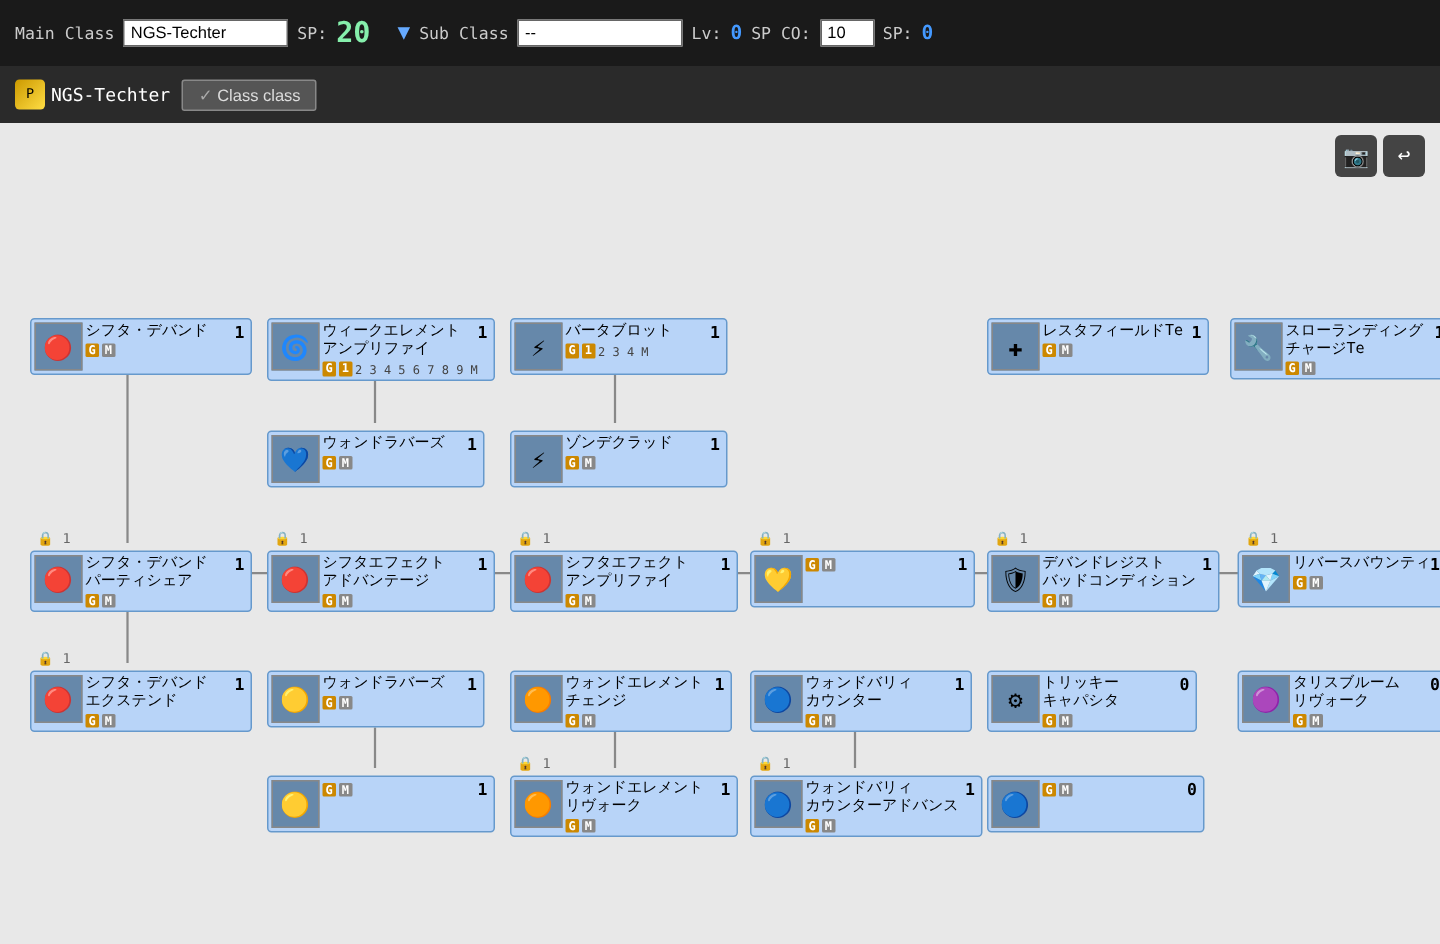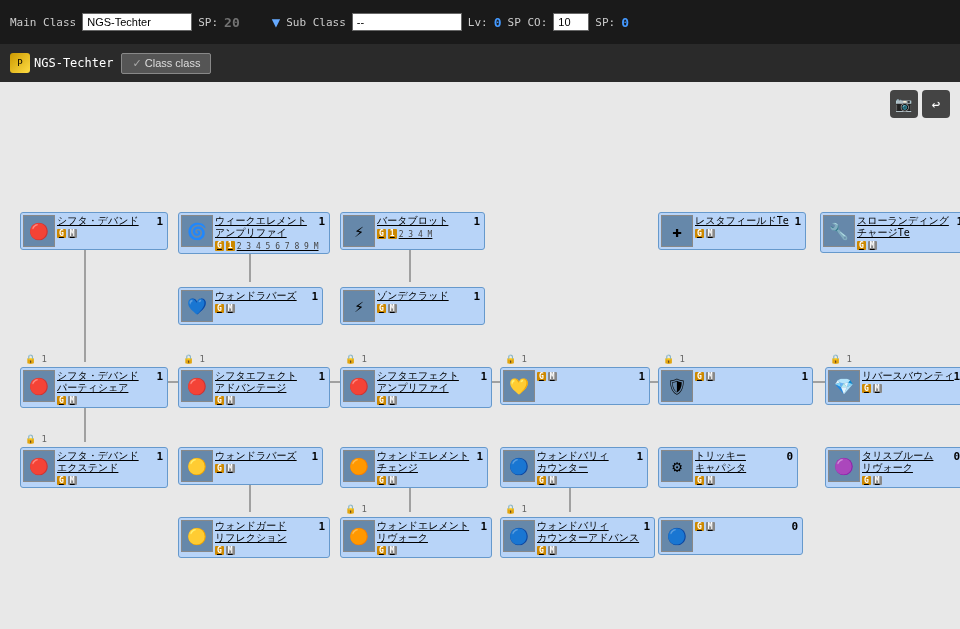--- a/index.html
+++ b/index.html
@@ -1,23 +1,23 @@
 <!DOCTYPE html>
 <html><head>
   <meta charset="utf-8">
   <style>
     * { box-sizing: border-box; margin: 0; padding: 0; }
     body { font-family: 'MS Gothic', 'Meiryo', monospace; font-size: 11px; background: #c0c0c0; width: 960px; min-height: 629px; overflow-x: hidden; }
 
     
-    #header { background: #1a1a1a; display: flex; align-items: center; padding: 6px 10px; gap: 32px; height: 44px; }
+    #header { background: #1a1a1a; display: flex; align-items: center; padding: 6px 10px; gap: 18px; height: 44px; }
     .header-group { display: flex; align-items: center; gap: 6px; color: #fff; font-size: 12px; }
     .header-label { color: #ccc; font-size: 11px; }
     .header-input { background: #fff; border: 1px solid #666; color: #000; font-size: 11px; padding: 2px 4px; }
-    .header-value-orange { color: #737373; font-weight: bold; font-size: 13px; text-align: right; }
+    .header-value-orange { color: #86efac; font-weight: bold; font-size: 19px; text-align: right; }
     .header-value-blue { color: #4499ff; font-weight: bold; font-size: 13px; }
     .sub-arrow { color: #66aaff; font-size: 14px; }
 
     
     #breadcrumb { background: #2a2a2a; display: flex; align-items: center; padding: 4px 10px; gap: 8px; height: 38px; }
     .breadcrumb-item { display: flex; align-items: center; gap: 4px; color: #fff; font-size: 12px; }
     .bc-icon { width: 20px; height: 20px; background: linear-gradient(135deg, #cc9900, #ffdd44); border-radius: 3px; display: flex; align-items: center; justify-content: center; font-size: 9px; color: #000; }
     .select-class-btn { background: #555; border: 1px solid #888; color: #ddd; font-size: 11px; padding: 3px 10px; cursor: pointer; border-radius: 2px; }
     .select-class-btn:before { content: '✓ '; color: #aaa; }
 
@@ -43,21 +43,21 @@
       gap: 2px;
       min-width: 140px;
     }
     .skill-node .skill-icon {
       width: 32px; height: 32px; flex-shrink: 0;
       border: 1px solid #888;
       background: #6688aa;
       display: flex; align-items: center; justify-content: center;
       font-size: 16px;
     }
-    .skill-node .skill-info { flex: 1; text-decoration: underline; }
+    .skill-node .skill-info { flex: 1; }
     .skill-node .skill-name { font-size: 10px; color: #000; line-height: 1.2; }
     .skill-node .skill-level { position: absolute; top: 2px; right: 4px; font-size: 11px; font-weight: bold; color: #000; }
     .skill-node .skill-badges { display: flex; gap: 2px; margin-top: 2px; }
     .badge { font-size: 8px; padding: 0 2px; border-radius: 1px; color: #fff; font-weight: bold; }
     .badge-g { background: #cc8800; }
     .badge-m { background: #888; }
     .badge-1 { background: #cc8800; color: #fff; font-size: 8px; }
 
     
     .num-seq { font-size: 8px; color: #444; margin-top: 1px; }
@@ -271,20 +271,21 @@
           <span class="badge badge-m">M</span>
         </div>
       </div>
       <span class="skill-level">1</span>
     </div>
 
     <div class="skill-node" style="left:648px;top:275px;width:155px;position:absolute;">
       <div style="position:absolute;top:-14px;left:4px;font-size:9px;color:#666;">🔒 1</div>
       <div class="skill-icon icon-teal">🛡</div>
       <div class="skill-info">
+        <div class="skill-name">デバンドレジスト<br>バッドコンディション</div>
         <div class="skill-badges">
           <span class="badge badge-g">G</span>
           <span class="badge badge-m">M</span>
         </div>
       </div>
       <span class="skill-level">1</span>
     </div>
 
     <div class="skill-node" style="left:815px;top:275px;width:140px;position:absolute;">
       <div style="position:absolute;top:-14px;left:4px;font-size:9px;color:#666;">🔒 1</div>
@@ -368,21 +369,20 @@
           <span class="badge badge-g">G</span>
           <span class="badge badge-m">M</span>
         </div>
       </div>
       <span class="skill-level">0</span>
     </div>
 
     <div class="skill-node" style="left:168px;top:425px;width:152px;position:absolute;">
       <div class="skill-icon icon-yellow">🟡</div>
       <div class="skill-info">
-        <div class="skill-name">ウォンドガード<br>リフレクション</div>
         <div class="skill-badges">
           <span class="badge badge-g">G</span>
           <span class="badge badge-m">M</span>
         </div>
       </div>
       <span class="skill-level">1</span>
     </div>
 
     <div class="skill-node" style="left:330px;top:425px;width:152px;position:absolute;">
       <div style="position:absolute;top:-14px;left:4px;font-size:9px;color:#666;">🔒 1</div>

